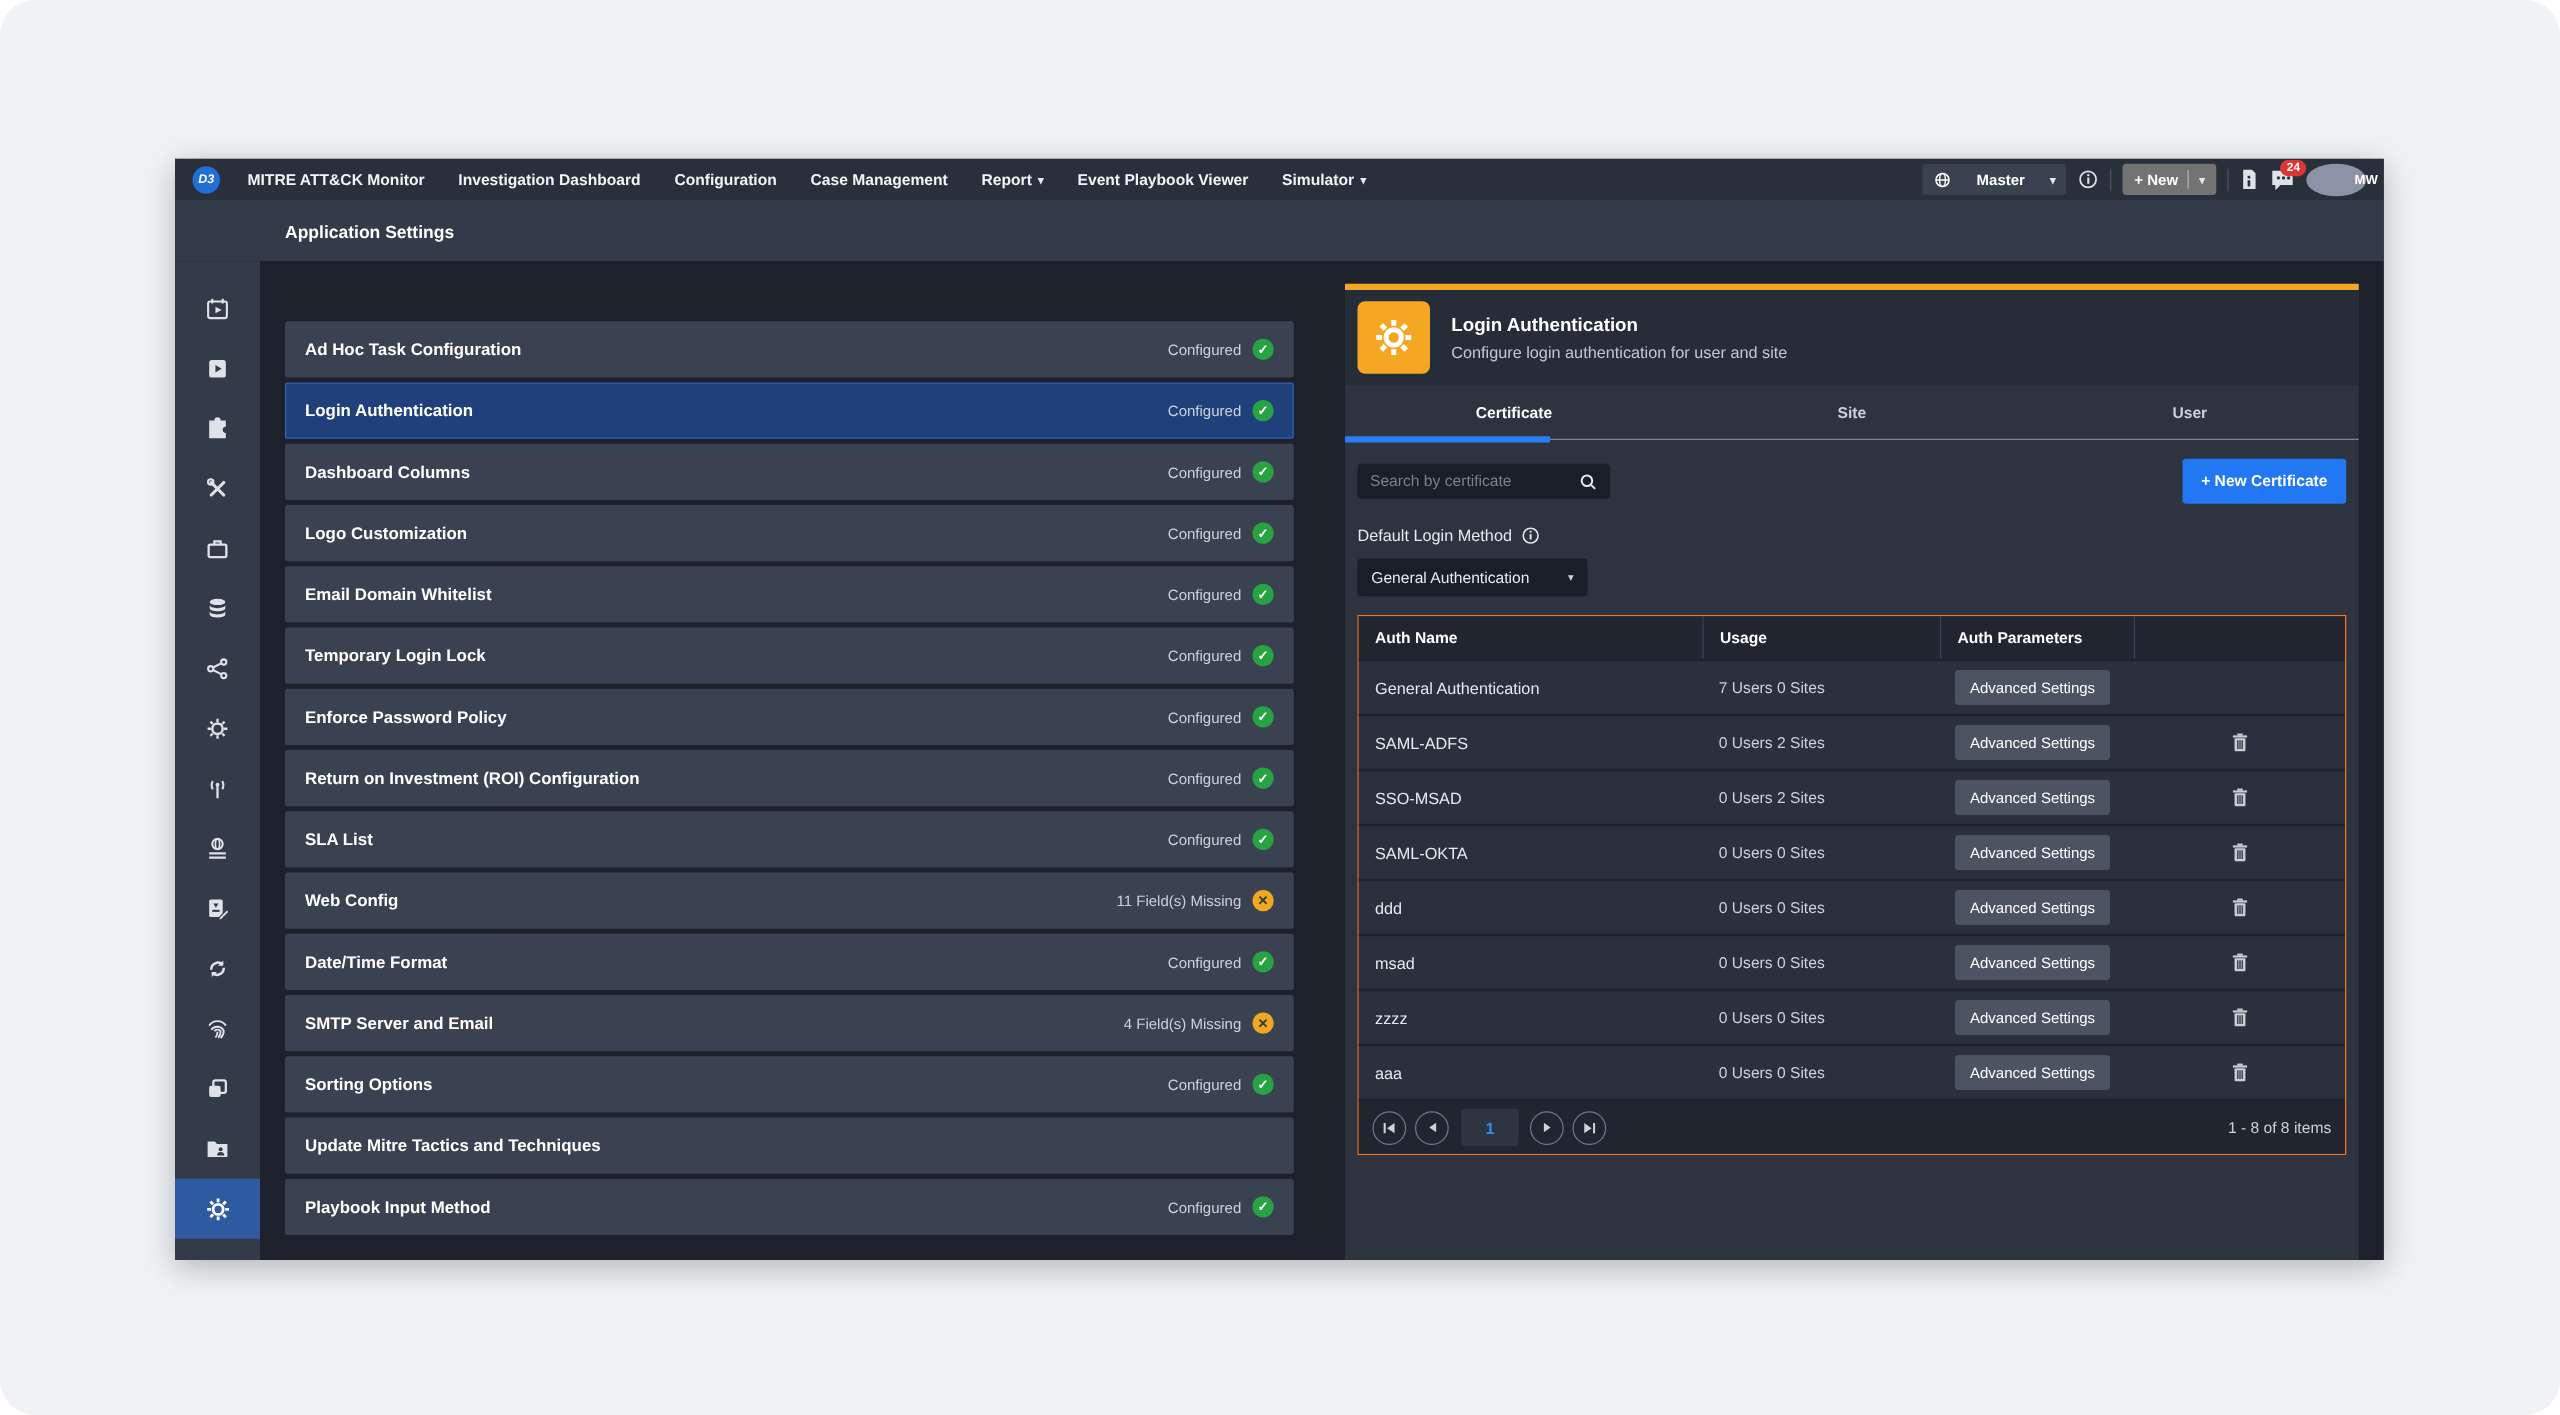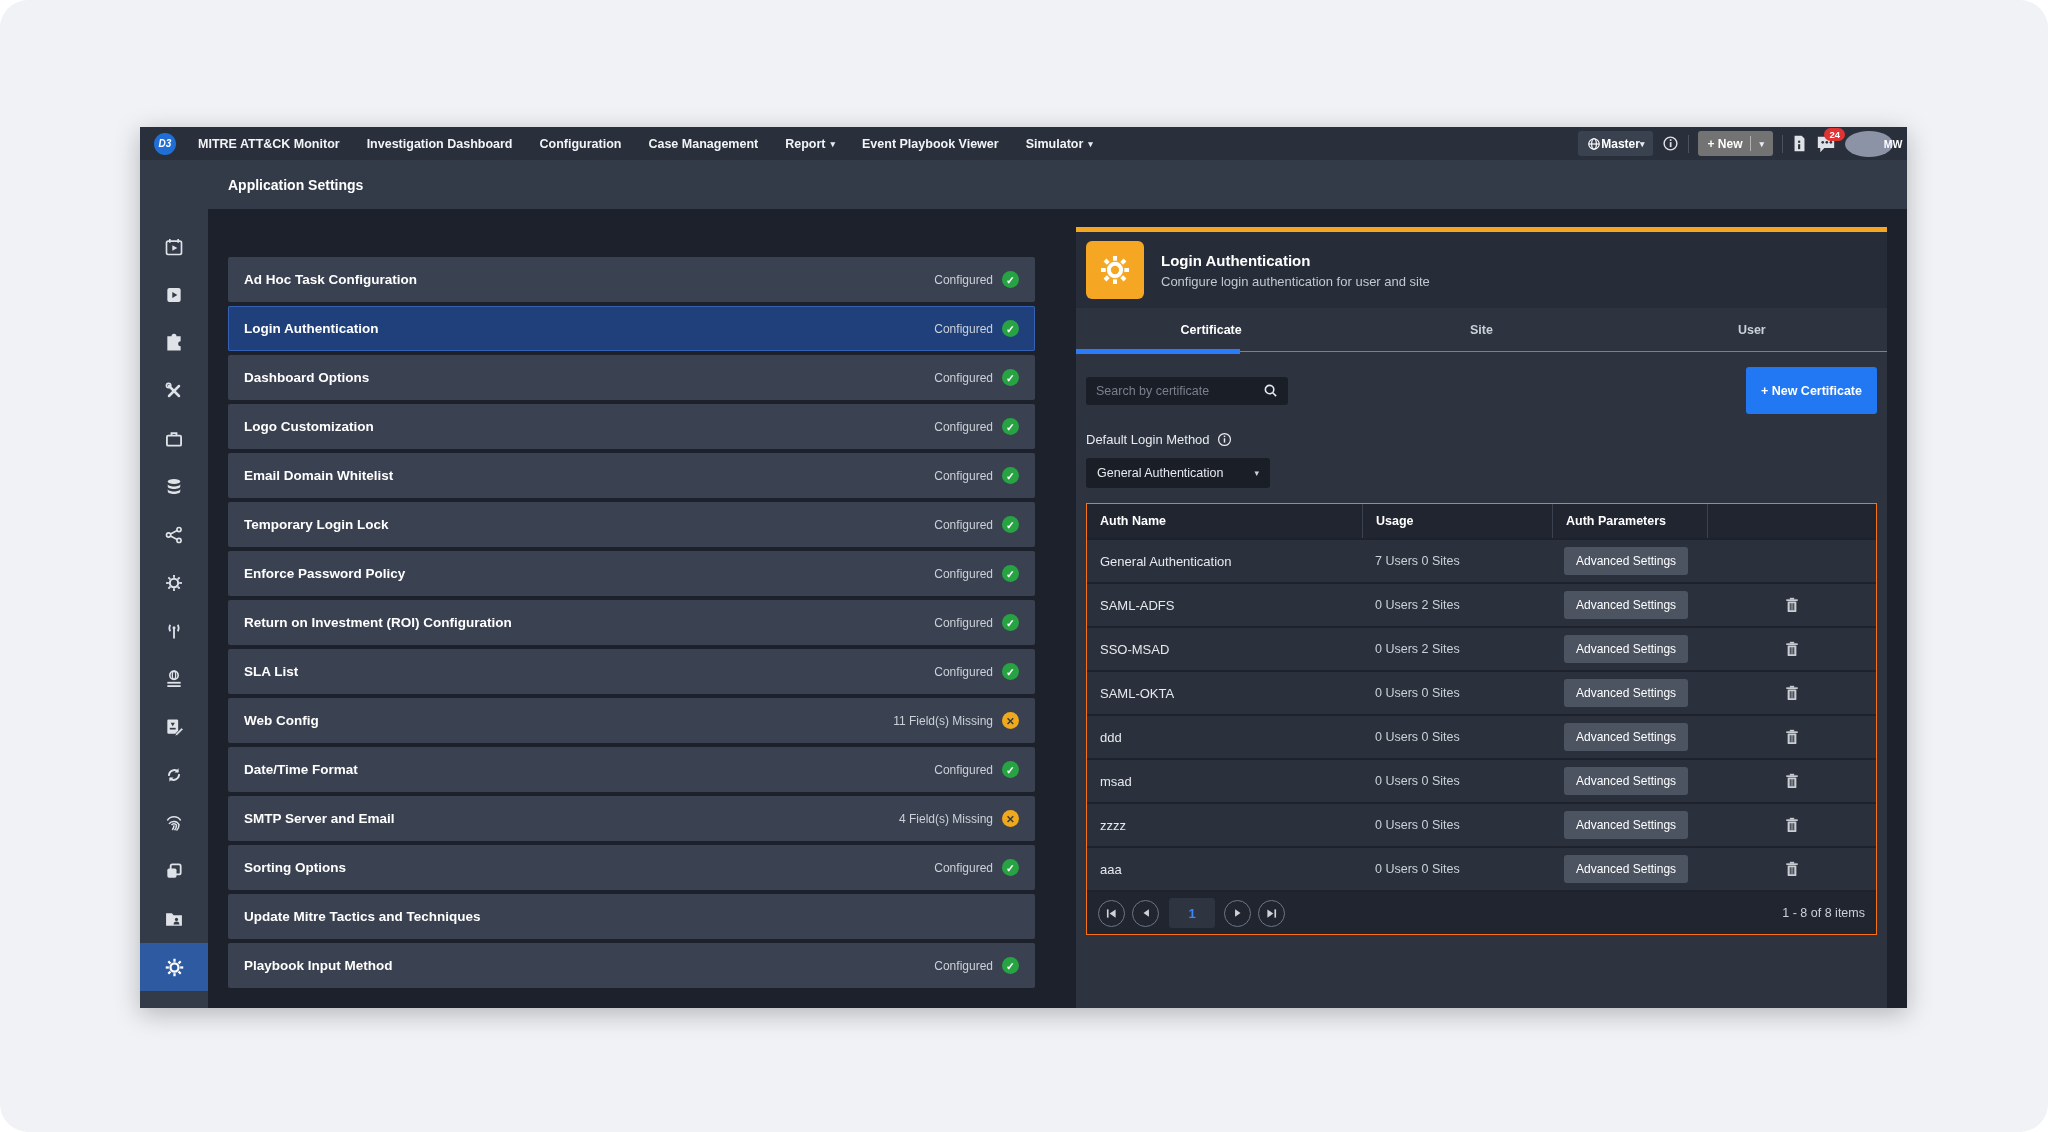--- a/index.html
+++ b/index.html
@@ -11,21 +11,21 @@
   
   .topnav { position:absolute; left:0; top:0; right:0; height:33px; background:#2a303b;
             display:flex; align-items:center; padding:0 14px; }
   .logo { width:22px; height:22px; border-radius:50%; background:#1f6fd6; color:#fff; font-size:10px;
           font-weight:bold; font-style:italic; display:flex; align-items:center; justify-content:center; margin-right:22px; flex:none; }
   .nav-item { color:#f2f4f7; font-size:12.5px; font-weight:bold; margin-right:27px; white-space:nowrap;
               display:flex; align-items:center; gap:5px; cursor:pointer; }
   .caret { font-size:9px; color:#e8eaee; }
   .tn-right { margin-left:auto; display:flex; align-items:center; gap:9px; }
   .master-btn { background:#3b424f; border-radius:3px; height:25px; padding:0 9px; display:flex; align-items:center;
-                gap:0; color:#fff; font-size:12px; font-weight:bold; }
+                gap:20px; color:#fff; font-size:12px; font-weight:bold; }
   .tn-divider { width:1px; height:18px; background:#4a5261; }
   .new-btn { background:#737373; border-radius:3px; height:25px; padding:0 9px; display:flex; align-items:center;
              gap:8px; color:#fff; font-size:12px; font-weight:bold; }
   .new-btn .inner-div { width:1px; height:15px; background:rgba(255,255,255,.45); }
   .icon-btn { display:flex; align-items:center; justify-content:center; position:relative; }
   .chat-badge { position:absolute; top:-7px; right:-9px; background:#e03434; color:#fff; font-size:9.5px; font-weight:bold;
                 border-radius:8px; padding:1px 5px; }
   .avatar { width:26px; height:26px; border-radius:50%; background:#8d93a6; color:#fff; font-size:10.5px; font-weight:bold;
             display:flex; align-items:center; justify-content:center;padding-left:48px; }
 
@@ -67,21 +67,21 @@
           border-bottom:1px solid #7a8290; }
   .tab { display:flex; align-items:center; justify-content:center; color:#ccd1d8; font-size:12.5px; font-weight:bold; cursor:pointer; }
   .tab.active { color:#fff; }
   .tab-underline { position:absolute; bottom:-3px; left:0; width:164px; height:5px; background:#2a7cf7; }
 
   .toolbar { display:flex; align-items:center; padding:15px 10px 0 10px; }
   .search { width:202px; height:28px; background:#191e27; border-radius:3px; display:flex; align-items:center; padding:0 10px; }
   .search input { flex:1; background:transparent; border:none; outline:none; color:#dfe3e8; font-size:12.5px;
                   font-family:"Liberation Sans", sans-serif; }
   .search input::placeholder { color:#79808c; }
-  .new-cert-btn { margin-left:auto; background:#2277f2; border:none; height:47px; padding:0 15px; border-radius:3px;
+  .new-cert-btn { margin-left:auto; background:#2277f2; border:none; height:36px; padding:0 15px; border-radius:3px;
                   color:#fff; font-size:12.5px; font-weight:bold; cursor:pointer; font-family:"Liberation Sans", sans-serif; }
   .dlm-label { padding:18px 10px 0; display:flex; align-items:center; gap:7px; color:#e7eaee; font-size:13px; }
   .dropdown { margin:11px 10px 0; width:184px; height:30px; background:#191e27; border-radius:3px; display:flex;
               align-items:center; padding:0 11px; color:#e7eaee; font-size:12.5px; cursor:pointer; }
   .dropdown .caret { margin-left:auto; color:#cfd3d9; }
 
   .table { margin:15px 10px 0; border:1px solid #f97316; }
   .thead, .trow { display:grid; grid-template-columns:275px 190px 155px 1fr; align-items:center; }
   .thead { height:34px; background:#20252f; }
   .th { color:#fff; font-size:12.5px; font-weight:bold; padding-left:13px; height:100%; display:flex; align-items:center;
@@ -332,21 +332,21 @@
             </span>
           </div>
       <div class="list-row selected">
             <span class="row-label">Login Authentication</span>
             <span class="row-status">
               <span class="status-text">Configured</span>
               <span class="badge ok">✓</span>
             </span>
           </div>
       <div class="list-row">
-            <span class="row-label">Dashboard Options</span>
+            <span class="row-label">Dashboard Columns</span>
             <span class="row-status">
               <span class="status-text">Configured</span>
               <span class="badge ok">✓</span>
             </span>
           </div>
       <div class="list-row">
             <span class="row-label">Logo Customization</span>
             <span class="row-status">
               <span class="status-text">Configured</span>
               <span class="badge ok">✓</span>

